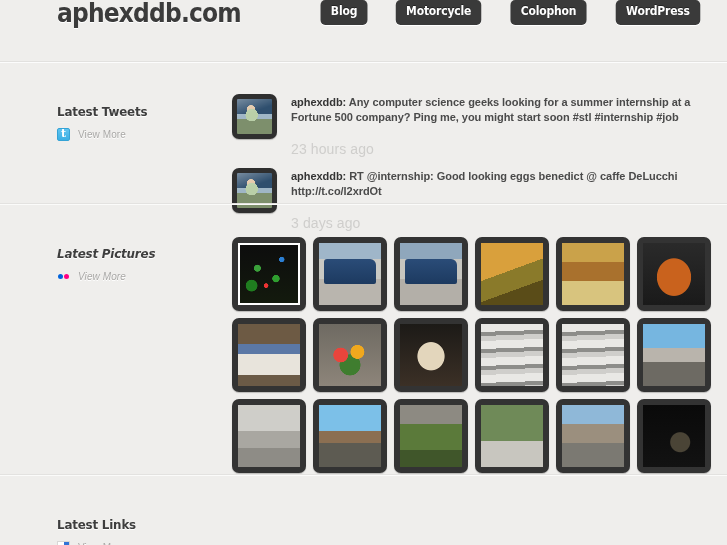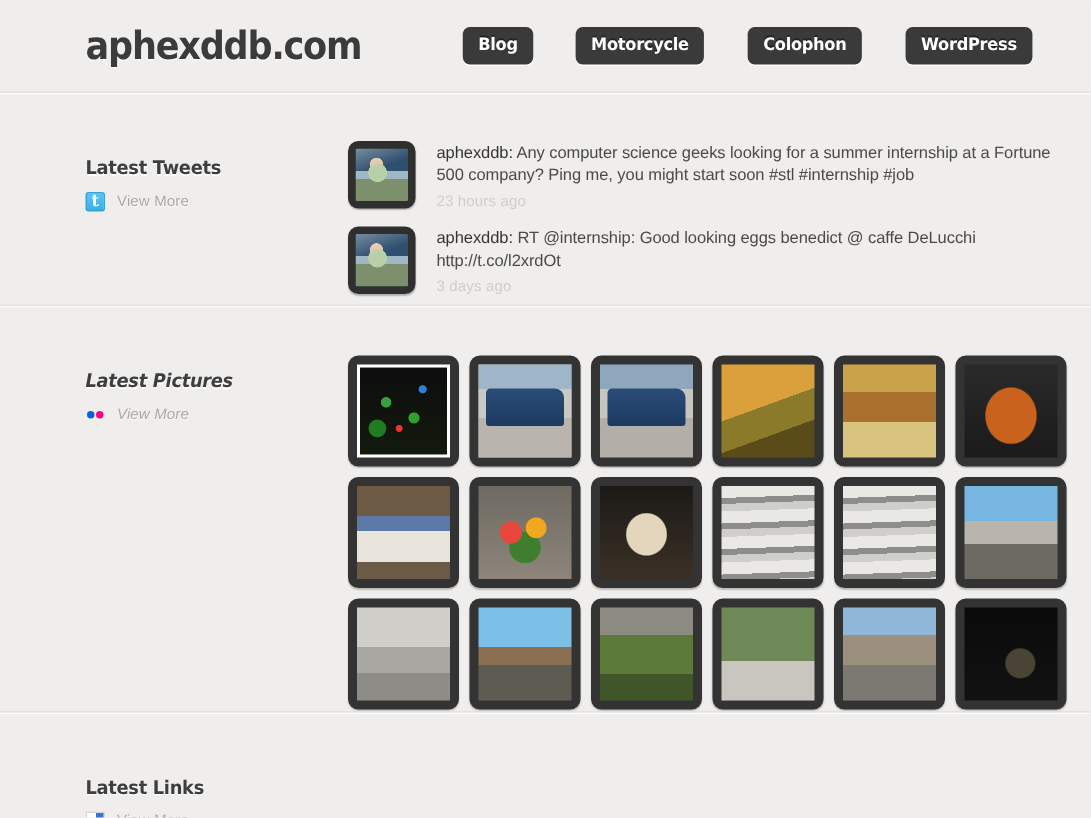--- a/index.html
+++ b/index.html
@@ -16,22 +16,22 @@
     color: #444;
   }
 
   
   .site-header {
     height: 62px;
     background: #efeeec;
     border-bottom: 1px solid #e2e1df;
     box-shadow: 0 1px 0 #fcfcfc;
     display: flex;
-    align-items: center;
-    padding: 0 36px 0 57px;
+    align-items: flex-start;
+    padding: 0 24px 0 57px;
   }
   .logo {
     font-family: "DejaVu Sans", sans-serif;
     font-size: 26px;
     font-weight: bold;
     letter-spacing: -0.9px;
     color: #3b3b3b;
     text-shadow: 0 1px 0 #fff;
     line-height: 1;
     transform: scaleX(0.9);
@@ -159,26 +159,27 @@
       radial-gradient(circle at 40% 30%, #e3c6a6 0 13%, rgba(227,198,166,0) 14%),
       linear-gradient(#2f4f6e 0 42%, #9fb6c6 42% 58%, #7d8f6c 58% 100%);
     overflow: hidden;
   }
   .tweet-body { padding-top: 1px; }
   .tweet-text {
     font-size: 11px;
     line-height: 15px;
     color: #4a4a4a;
     letter-spacing: -0.05px;
+    font-weight: bold;
   }
   .tweet-user { color: #343434; }
   .tweet-time {
-    font-size: 10px;
+    font-size: 14px;
     color: #cfcecc;
-    margin-top: 4px;
+    margin-top: 16px;
     letter-spacing: 0.1px;
   }
 
   
   .grid {
     display: grid;
     grid-template-columns: repeat(6, 74px);
     gap: 7px 7px;
     padding-top: 1px;
   }

